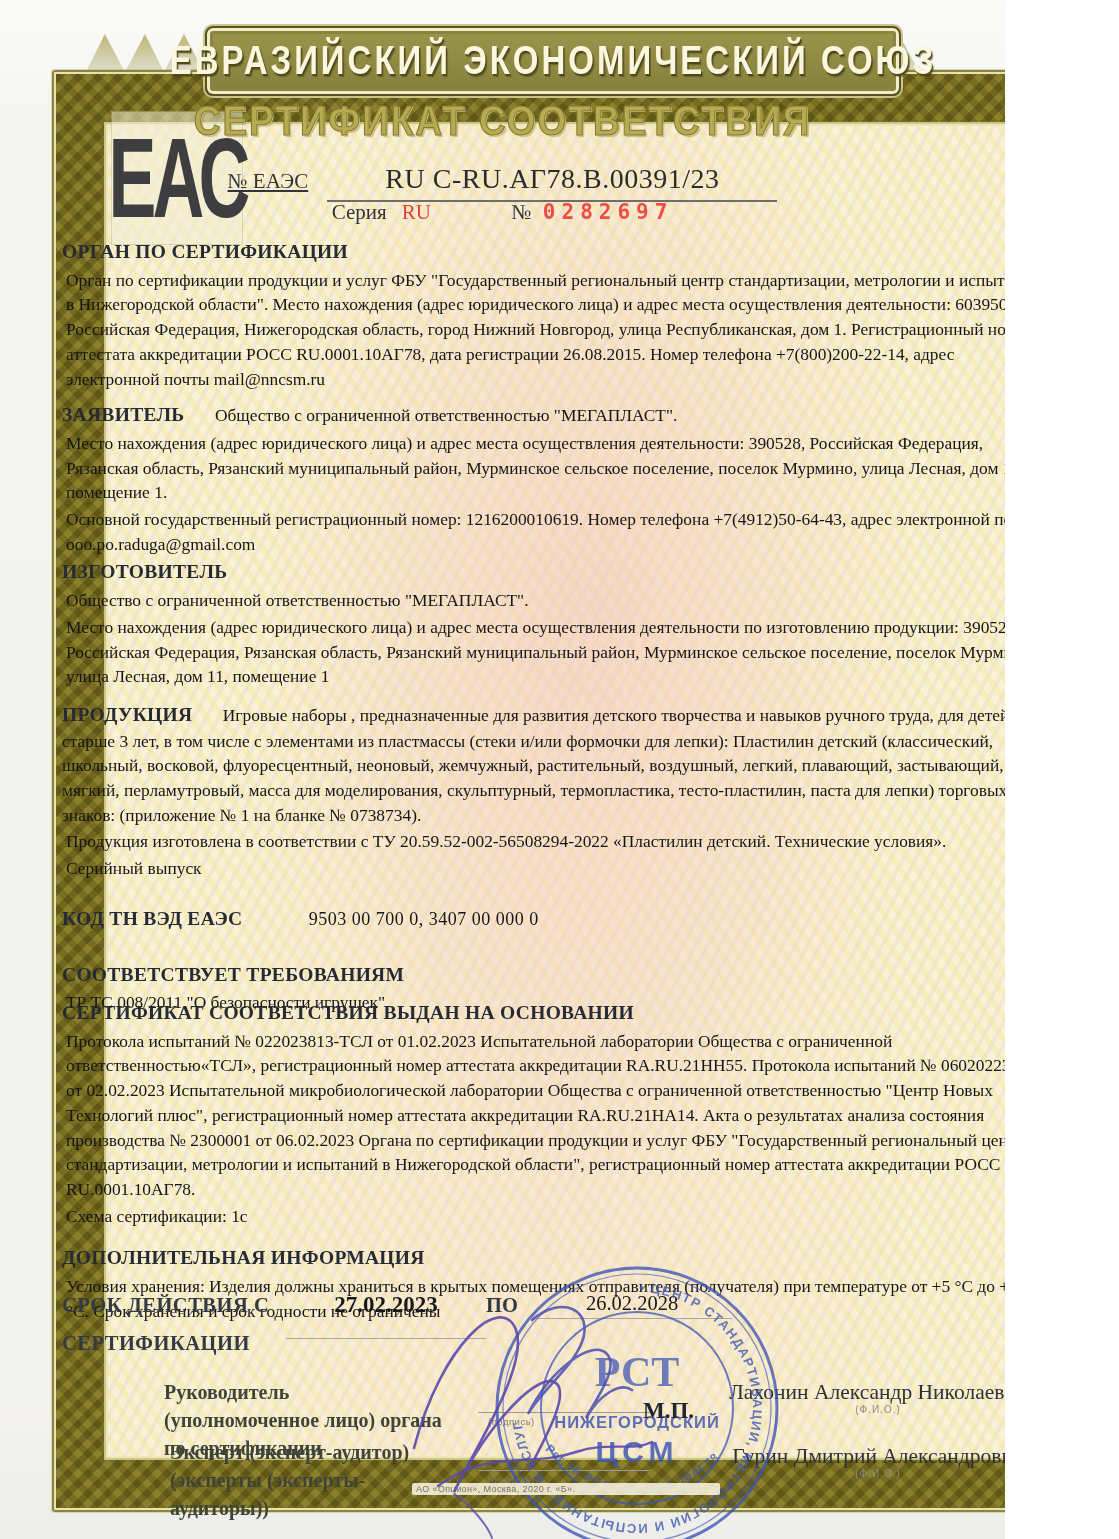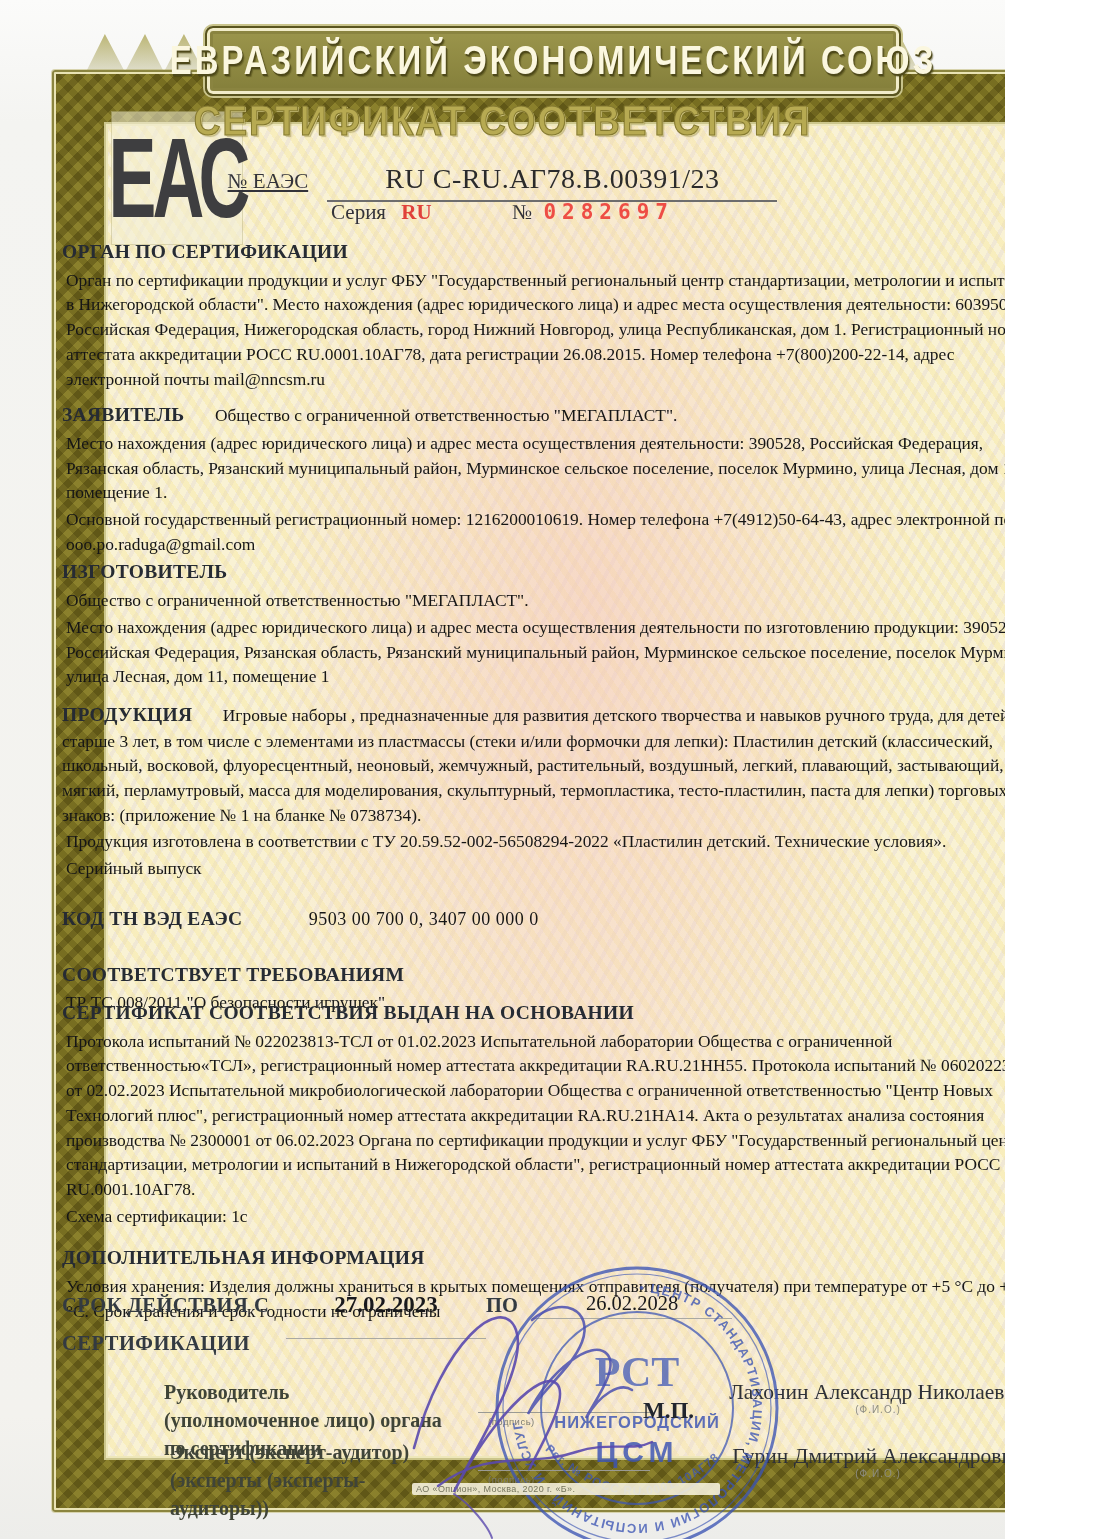--- a/index.html
+++ b/index.html
@@ -56,21 +56,21 @@
   .doc-title span{
     font-family:"Liberation Sans", sans-serif; font-weight:bold; font-size:37px;
     letter-spacing:2px; color:#b7aa52; -webkit-text-stroke:1px #847930;
     text-shadow:1px 1px 0 #dcd291, 2px 2px 1px rgba(120,108,40,.4);
     transform:scaleY(1.15); display:inline-block; white-space:nowrap;
   }
   .num-row{position:absolute; left:0; right:0; top:163px; text-align:center; font-size:21px; color:#2b2b2b; z-index:3;}
   .num-row .lbl{margin-right:14px; color:#33333a;text-decoration:underline;}
   .num-row .val{display:inline-block; min-width:430px; border-bottom:2px solid #6d6d6d; padding:0 10px 5px; font-size:28px; letter-spacing:.5px;}
   .series-row{position:absolute; left:0; right:0; top:200px; text-align:center; font-size:21px; color:#33333a; z-index:3;}
-  .series-row .red{color:#e0413b; font-weight:bold;margin-top:16px;}
+  .series-row .red{color:#e0413b; font-weight:normal;margin-top:16px;}
   .series-row .serial{
     font-family:"DejaVu Sans Mono", monospace; font-weight:bold; font-size:21px;
     color:#ee4d45; letter-spacing:6px; margin-left:6px;
   }
   .series-row .gap{display:inline-block; width:70px;}
   
   .eac-box{
     position:absolute; left:112px; top:112px; width:130px; height:132px; z-index:3;
     background:rgba(243,238,214,.55); box-shadow:0 0 0 1px rgba(190,184,140,.5);
     display:flex; align-items:center; justify-content:center;

